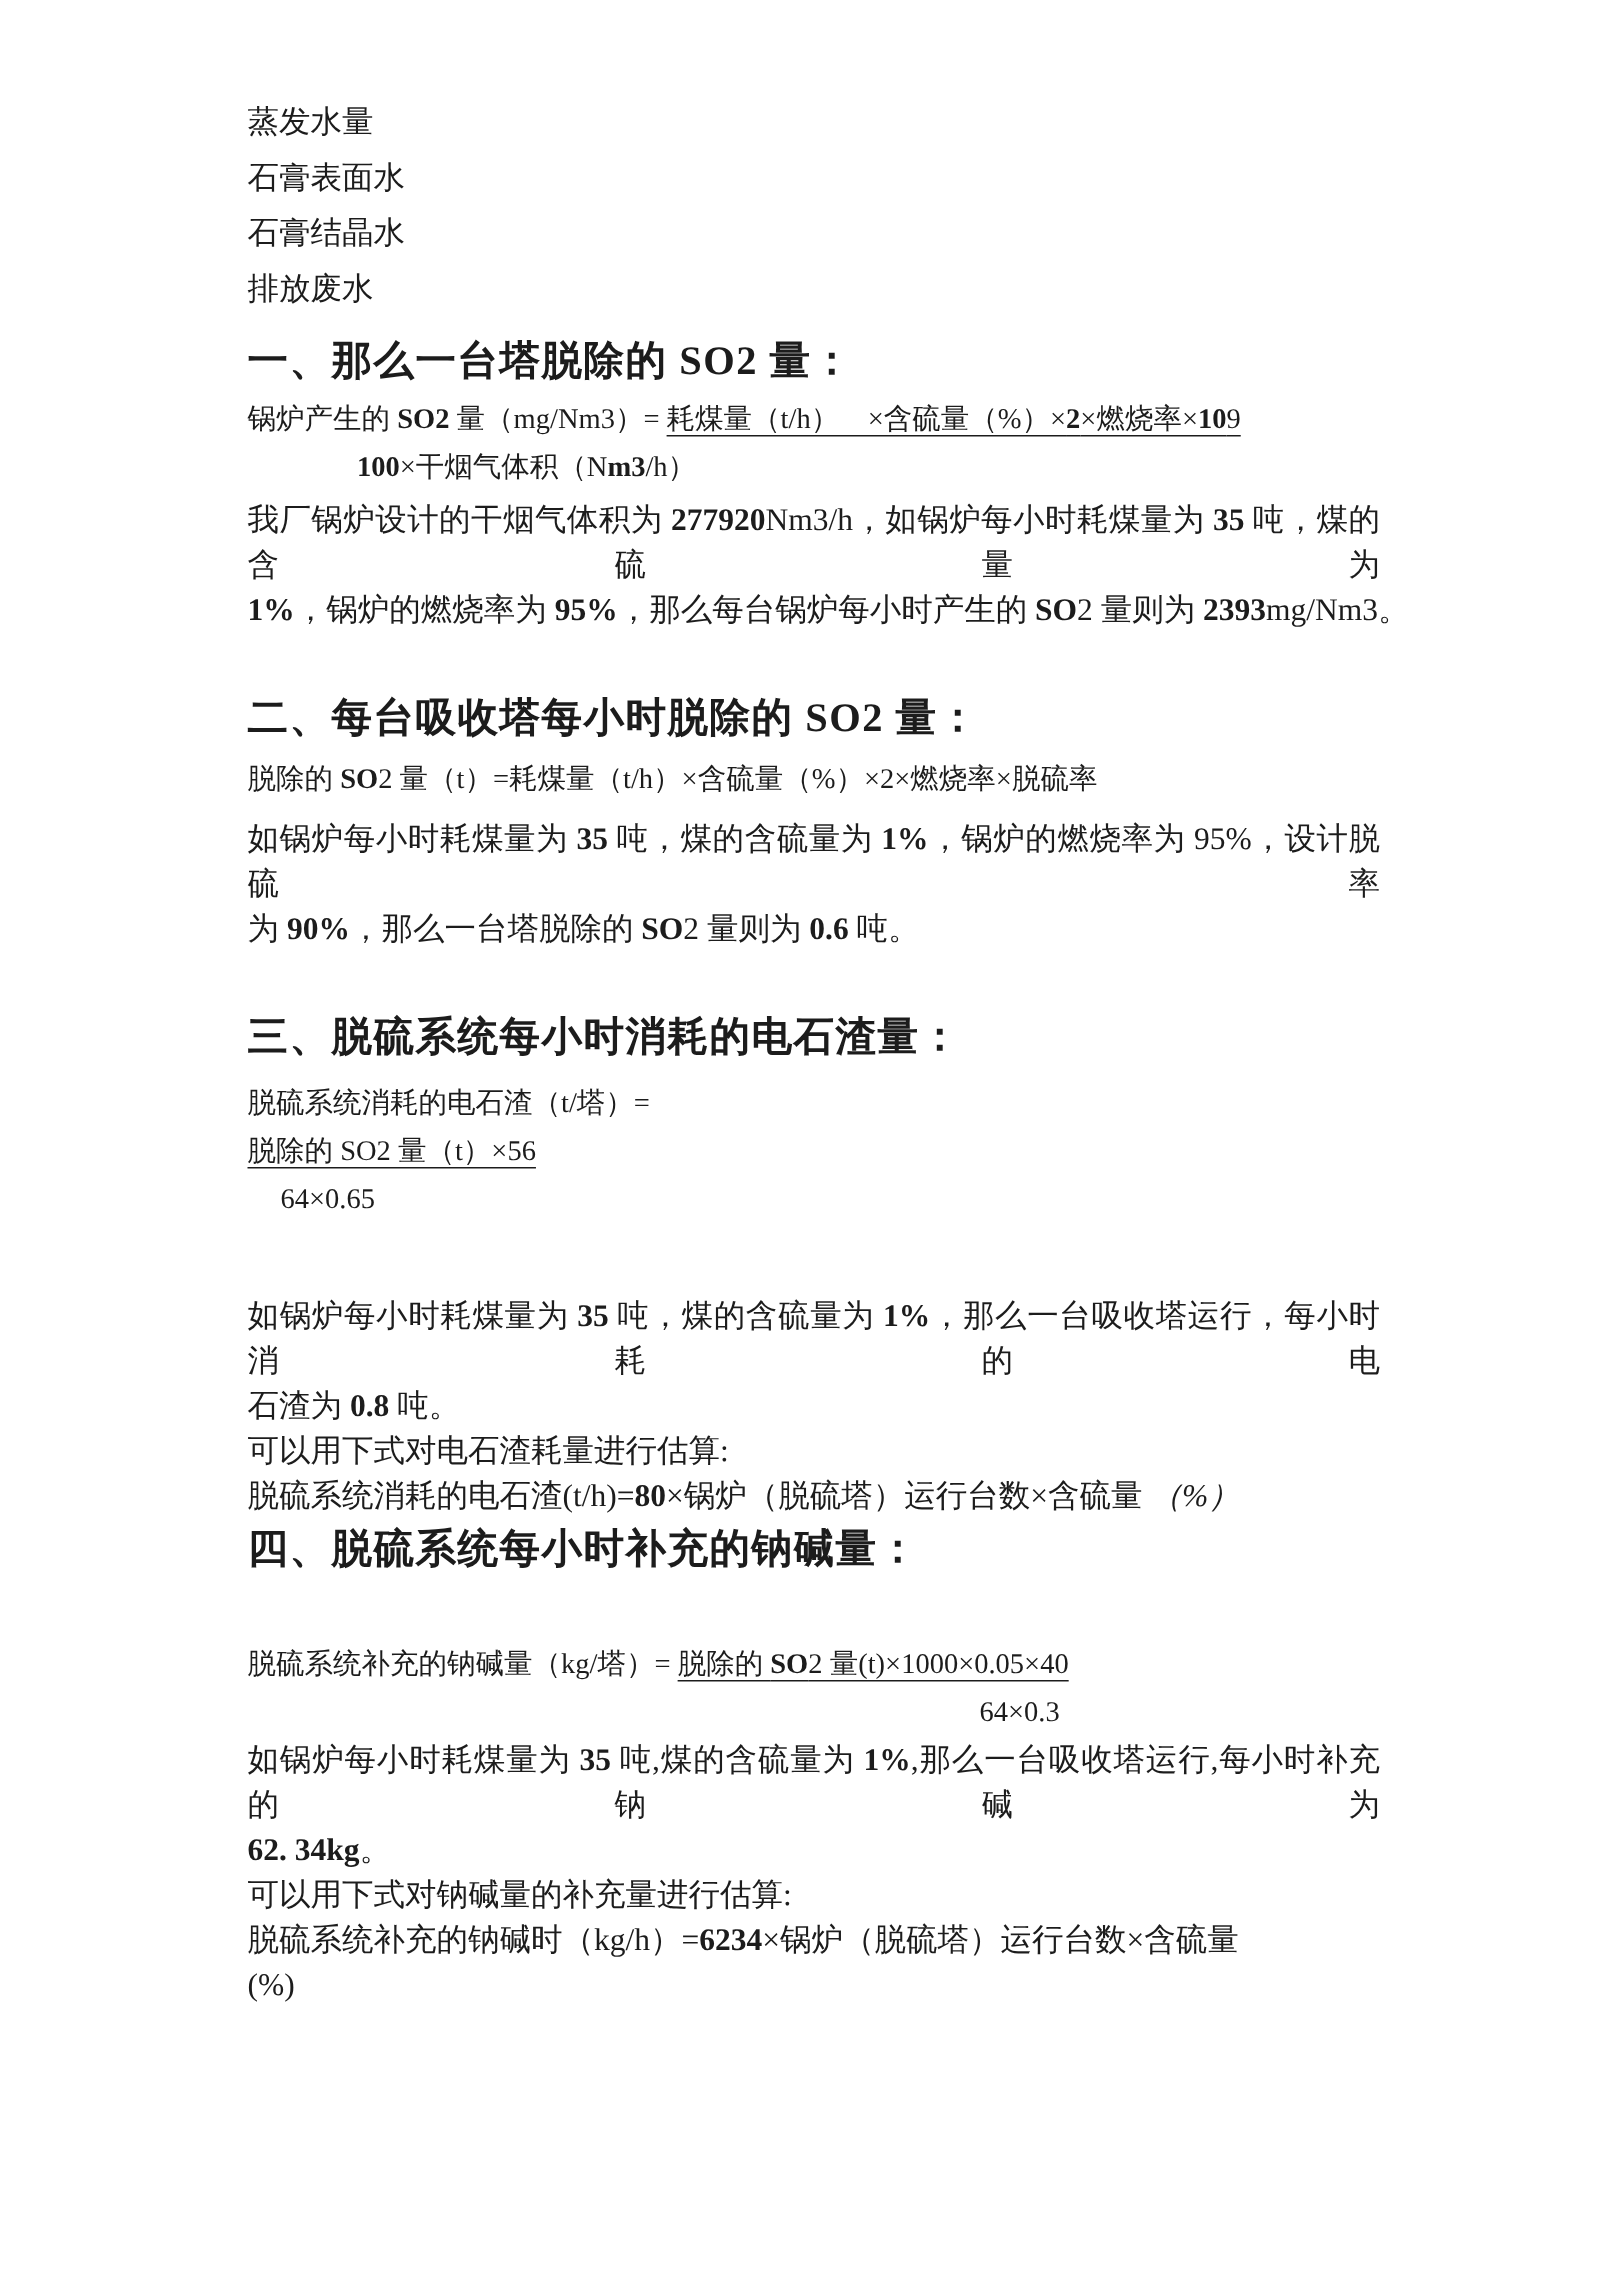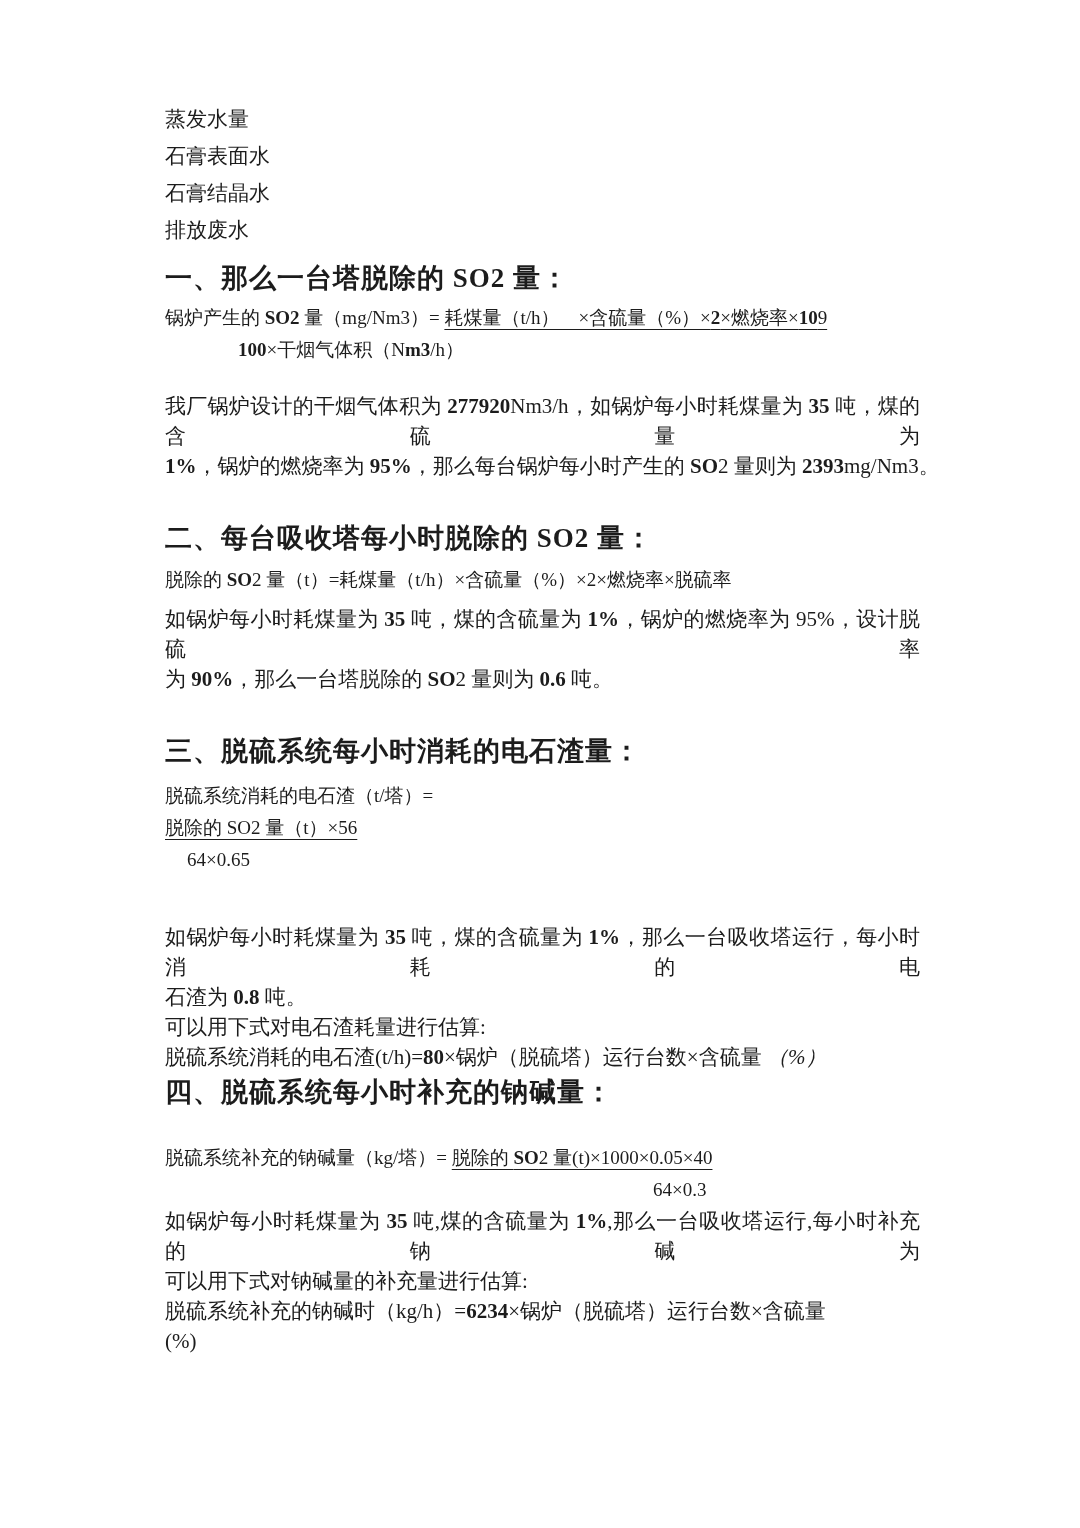--- a/index.html
+++ b/index.html
@@ -3,38 +3,38 @@
 <meta charset="utf-8">
 <style>
   html,body{margin:0;padding:0;background:#ffffff;}
   .page{
     position:relative;
     width:1080px;height:1528px;
     background:#ffffff;color:#1c1c1c;
     font-family:"Liberation Serif","DejaVu Serif",serif;
     overflow:hidden;
   }
-  .content{padding:101px 160px 0 165px;}
+  .content{padding:63px 160px 0 165px;}
   .line{font-size:21px;line-height:30px;white-space:nowrap;}
   .line-lg{font-size:21px;line-height:37px;white-space:nowrap;}
   .fline{font-size:19px;line-height:32px;white-space:nowrap;}
   .heading{font-size:27px;font-weight:700;line-height:40px;white-space:nowrap;letter-spacing:1px;}
   .just{white-space:normal;text-align:justify;text-align-last:justify;}
   .b{font-weight:700;}
   .u{text-decoration:underline;text-underline-offset:5px;}
   .i{font-style:italic;}
   .mt-h1{margin-top:9px;}
   .mt-4{margin-top:4px;}
   .mt-6{margin-top:6px;}
   .mt-9{margin-top:9px;}
-  .mt-21{margin-top:25px;}
+  .mt-21{margin-top:3px;}
   .mt-24{margin-top:8px;}
   .mt-27{}
   .mt-37{margin-top:37px;}
-  .mt-42{margin-top:30px;}
+  .mt-42{margin-top:42px;}
   .mt-46{margin-top:46px;}
   .ind-s1den{padding-left:73px;}
   .ind-s3den{padding-left:22px;}
   .ind-s4den{padding-left:488px;}
 </style>
 </head>
 <body>
 
 <div class="page">
   <div class="content">
@@ -61,18 +61,19 @@
     <div class="fline ind-s3den"><span>64×0.65</span></div>
     <div class="line just mt-46"><span>如锅炉每小时耗煤量为 </span><span class="b">35</span><span> 吨，煤的含硫量为 </span><span class="b">1%</span><span>，那么一台吸收塔运行，每小时消耗的电</span></div>
     <div class="line"><span>石渣为 </span><span class="b">0.8</span><span> 吨。</span></div>
     <div class="line"><span>可以用下式对电石渣耗量进行估算:</span></div>
     <div class="line"><span>脱硫系统消耗的电石渣(t/h)=</span><span class="b">80</span><span>×锅炉（脱硫塔）运行台数×含硫量 </span><span class="i">（%）</span></div>
 
     <div class="heading mt-27">四、脱硫系统每小时补充的钠碱量：</div>
     <div class="fline mt-42"><span>脱硫系统补充的钠碱量（kg/塔）= </span><span class="u">脱除的 </span><span class="b u">SO</span><span class="u">2 量(t)×1000×0.05×40</span></div>
     <div class="fline ind-s4den"><span>64×0.3</span></div>
     <div class="line just"><span>如锅炉每小时耗煤量为 </span><span class="b">35</span><span> 吨,煤的含硫量为 </span><span class="b">1%</span><span>,那么一台吸收塔运行,每小时补充的钠碱为</span></div>
+    <div class="line"><span class="b">62. 34kg</span><span>。</span></div>
     <div class="line"><span>可以用下式对钠碱量的补充量进行估算:</span></div>
     <div class="line"><span>脱硫系统补充的钠碱时（kg/h）=</span><span class="b">6234</span><span>×锅炉（脱硫塔）运行台数×含硫量</span></div>
     <div class="line"><span>(%)</span></div>
 
   </div>
 </div>
 
 </body></html>

